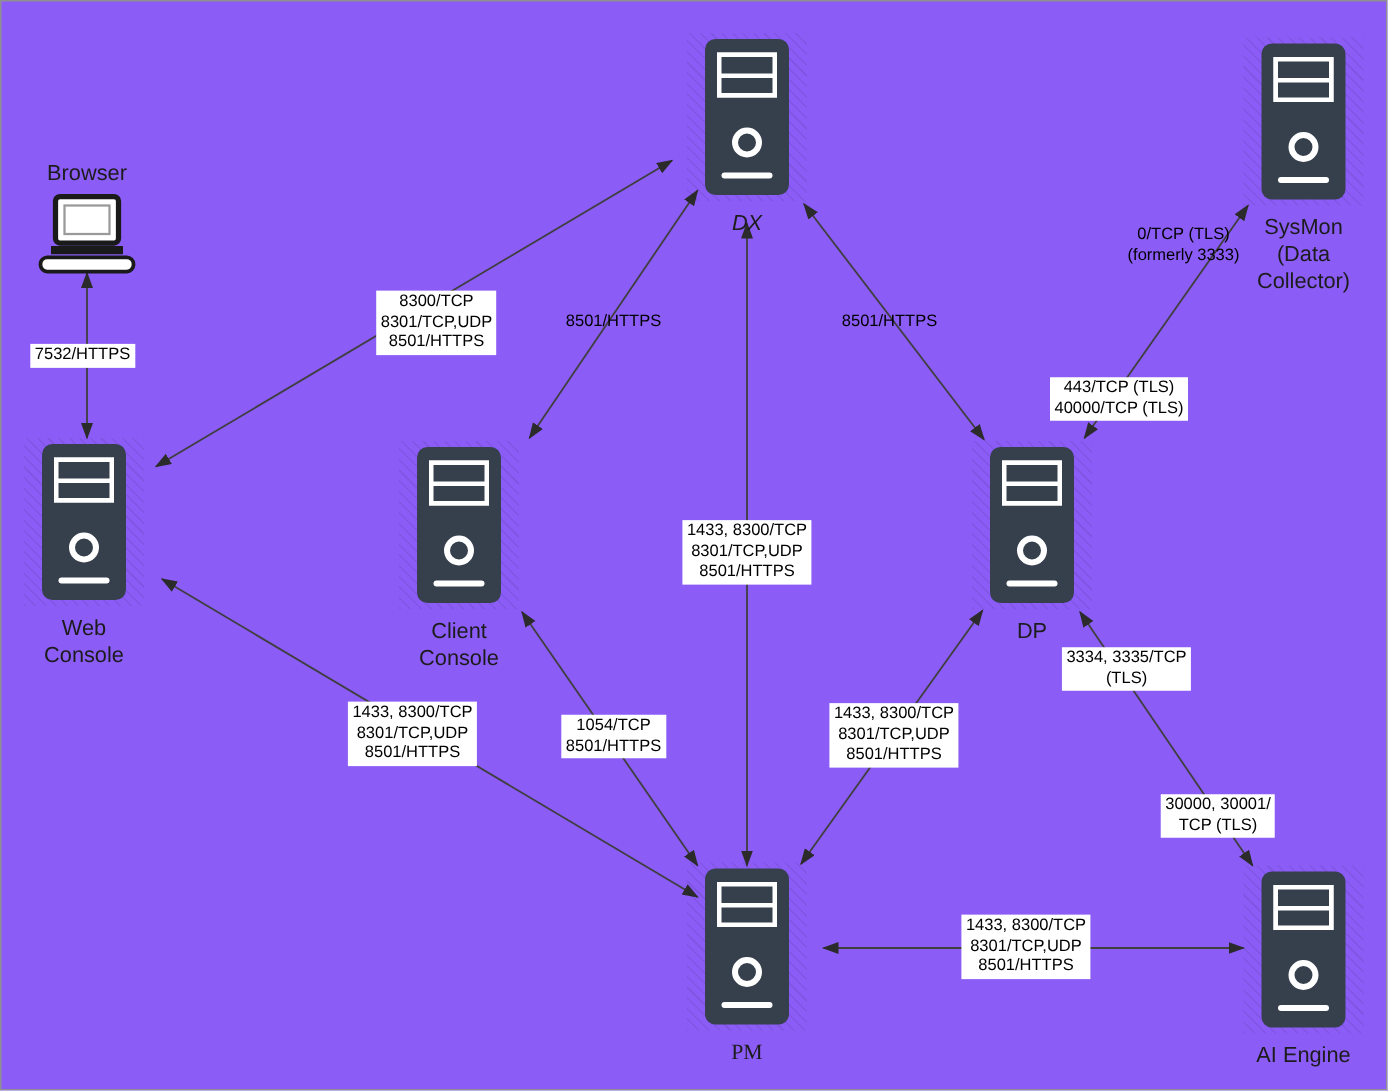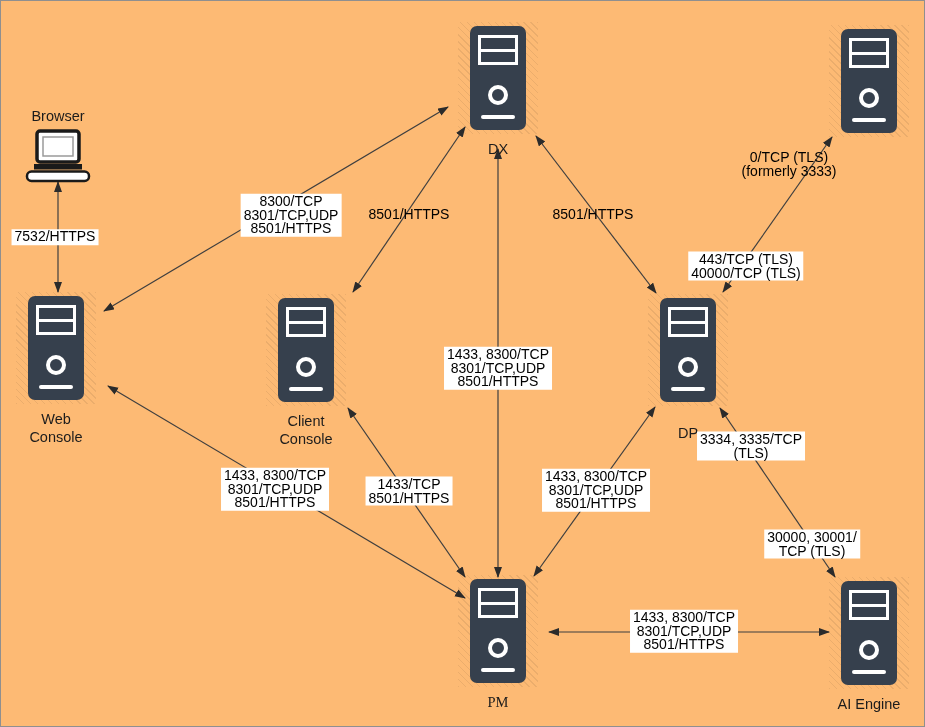--- a/index.html
+++ b/index.html
@@ -1,18 +1,18 @@
 <!DOCTYPE html>
 <html><head>
 <meta charset="utf-8">
 <style>
   html,body{margin:0;padding:0;background:#fff;}
   .page{
     position:relative; width:925px; height:727px; box-sizing:border-box;
-    border:1px solid #8f8f8f; background:#fdba74; overflow:hidden;
+    border:1px solid #8f8f8f; background:#8b5cf6; overflow:hidden;
     font-family:"Liberation Sans", sans-serif; color:#1c1c1c;
   }
   .connectors{position:absolute; left:0; top:0; width:925px; height:727px;}
   .node{position:absolute; width:140px; display:flex; flex-direction:column; align-items:center;}
   .hatch{
     display:inline-block; padding:4px 12px;
     background:repeating-linear-gradient(45deg, rgba(0,0,0,0.07) 0px, rgba(0,0,0,0.07) 1px, transparent 1px, transparent 5px);
   }
   .server{width:56px; height:104px; background:#36404d; border-radius:7px; position:relative;}
   .server .panel{
@@ -24,21 +24,21 @@
     position:absolute; top:59px; left:50%; transform:translateX(-50%);
     width:12px; height:12px; border:4px solid #fff; border-radius:50%;
   }
   .server .slot{position:absolute; bottom:11px; left:11px; right:11px; height:4px; background:#fff; border-radius:2px;}
   .node-label{
     margin-top:6px; font-size:14.5px; line-height:1.25; text-align:center; white-space:pre-line;
   }
   .node-label.above{margin-top:0; margin-bottom:3px;}
   .elabel{
     position:absolute; transform:translate(-50%,-50%); background:#fff;
-    font-size:14px; line-height:13.5px; text-align:center; white-space:pre-line;
+    font-size:11px; line-height:13.5px; text-align:center; white-space:pre-line;
     padding:1px 3px; color:#000;
   }
   .elabel.noBg{background:transparent;}
   .laptop{display:block;}
 </style>
 </head>
 <body>
 
 <div class="page">
 
@@ -66,21 +66,21 @@
   <div class="node" style="left:-13px; top:106px;">
     <div class="node-label above">Browser</div>
     <svg class="laptop" width="66" height="56" viewBox="0 0 66 56">
       <rect x="12" y="3" width="42" height="31" rx="3" fill="#fff" stroke="#1a1a1a" stroke-width="3.5"></rect>
       <rect x="18" y="9" width="30" height="19" fill="#fff" stroke="#9a9a9a" stroke-width="1.5"></rect>
       <rect x="9" y="36" width="48" height="5.5" fill="#1a1a1a"></rect>
       <rect x="2" y="43.5" width="62" height="9.5" rx="4.5" fill="#fff" stroke="#1a1a1a" stroke-width="2.5"></rect>
     </svg>
   </div>
 
-  <div class="node" style="left:427px; top:21px;">
+  <div class="node" style="left:427px; top:21px;font-style:italic;">
     <div class="hatch">
       <div class="server">
           <div class="panel">
             <i></i>
             <i></i>
           </div>
           <div class="power"></div>
           <div class="slot"></div>
         </div>
     </div>
@@ -91,20 +91,23 @@
     <div class="hatch">
       <div class="server">
           <div class="panel">
             <i></i>
             <i></i>
           </div>
           <div class="power"></div>
           <div class="slot"></div>
         </div>
     </div>
+    <div class="node-label">SysMon
+(Data
+Collector)</div>
   </div>
 
   <div class="node" style="left:-15px; top:291px;">
     <div class="hatch">
       <div class="server">
           <div class="panel">
             <i></i>
             <i></i>
           </div>
           <div class="power"></div>
@@ -123,21 +126,21 @@
             <i></i>
           </div>
           <div class="power"></div>
           <div class="slot"></div>
         </div>
     </div>
     <div class="node-label">Client
 Console</div>
   </div>
 
-  <div class="node" style="left:617px; top:293px;gap:12px;">
+  <div class="node" style="left:617px; top:293px;">
     <div class="hatch">
       <div class="server">
           <div class="panel">
             <i></i>
             <i></i>
           </div>
           <div class="power"></div>
           <div class="slot"></div>
         </div>
     </div>
@@ -181,21 +184,21 @@
 8301/TCP,UDP
 8501/HTTPS</div>
   <div class="elabel noBg" style="left:592px; top:214px;">8501/HTTPS</div>
   <div class="elabel noBg" style="left:788px; top:163px;">0/TCP (TLS)
 (formerly 3333)</div>
   <div class="elabel" style="left:745px; top:265px;">443/TCP (TLS)
 40000/TCP (TLS)</div>
   <div class="elabel" style="left:274px; top:488px;">1433, 8300/TCP
 8301/TCP,UDP
 8501/HTTPS</div>
-  <div class="elabel" style="left:408px; top:490px;">1433/TCP
+  <div class="elabel" style="left:408px; top:490px;">1054/TCP
 8501/HTTPS</div>
   <div class="elabel" style="left:595px; top:489px;">1433, 8300/TCP
 8301/TCP,UDP
 8501/HTTPS</div>
   <div class="elabel" style="left:750px; top:445px;">3334, 3335/TCP
 (TLS)</div>
   <div class="elabel" style="left:811px; top:543px;">30000, 30001/
 TCP (TLS)</div>
   <div class="elabel" style="left:683px; top:630px;">1433, 8300/TCP
 8301/TCP,UDP

